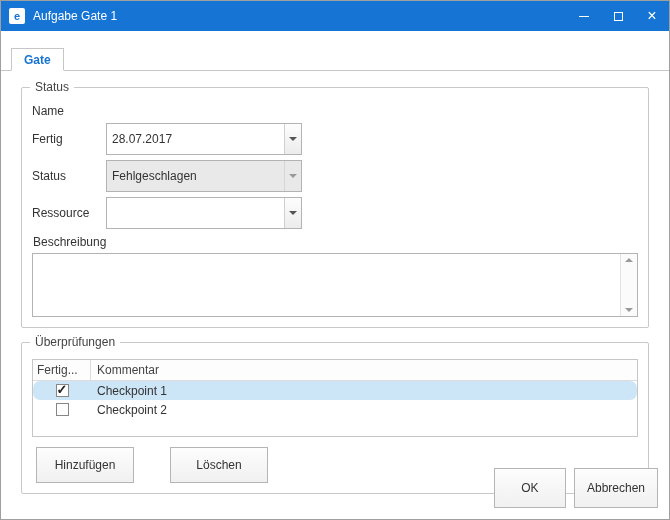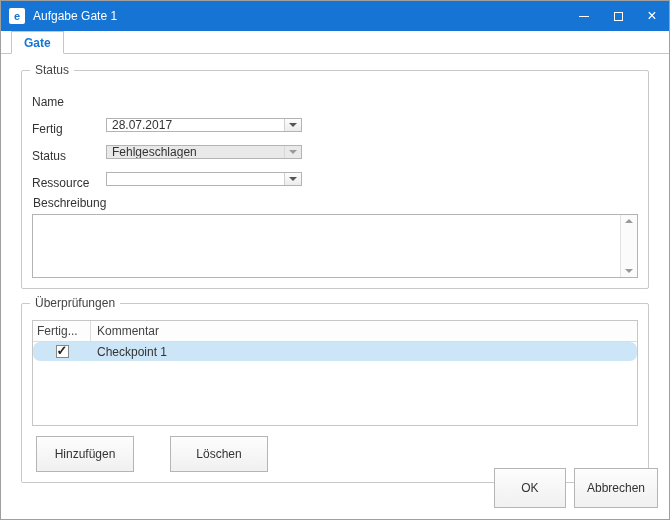--- a/index.html
+++ b/index.html
@@ -38,21 +38,21 @@
     width: 34px; height: 100%;
     display: flex; align-items: center; justify-content: center;
     color: #fff; cursor: default;
   }
   .glyph-min { width: 10px; height: 1px; background: #fff; display: block; }
   .glyph-max { width: 9px; height: 9px; border: 1px solid #fff; display: block; }
   .glyph-close { font-size: 16px; line-height: 1; }
 
   
   .tabstrip {
-    margin-top: 0;
+    margin-top: 17px;
     padding-left: 10px;
     border-bottom: 1px solid #c6c6c6;
     display: flex;
   }
   .tab {
     padding: 4px 12px 3px;
     border: 1px solid #c6c6c6;
     border-bottom: 1px solid #fff;
     margin-bottom: -1px;
     background: #fff;
@@ -71,29 +71,29 @@
   }
   .groupbox-label {
     position: absolute; top: -8px; left: 8px;
     background: #fff; padding: 0 5px; color: #444;
   }
   .details-group { margin-top: 16px; }
   .checks-group  { margin-top: 14px; }
 
   
   .field-row { display: flex; align-items: center; margin-bottom: 5px; }
-  .field-label { width: 74px; margin-top: 8px; }
+  .field-label { width: 74px; }
   .text-input {
     flex: 1; height: 21px;
     border: 1px solid #b3b3b3;
     padding: 0 5px;
     font: inherit; color: #333; background: #fff;
   }
   .combo {
-    width: 196px; height: 14px;
+    width: 196px; height: 32px;
     border: 1px solid #b3b3b3;
     background: #fff;
     display: flex; align-items: stretch;
   }
   .combo-value { flex: 1; display: flex; align-items: center; padding-left: 5px; overflow: hidden; white-space: nowrap; }
   .combo-btn {
     width: 17px;
     display: flex; align-items: center; justify-content: center;
     border-left: 1px solid #cfcfcf;
     background: linear-gradient(#fdfdfd, #ececec);
@@ -139,21 +139,21 @@
   .scroll-arrow-down {
     width: 0; height: 0;
     border-left: 4px solid transparent; border-right: 4px solid transparent;
     border-top: 4px solid #999;
   }
 
   
   .grid {
     border: 1px solid #c6c6c6;
     background: #fff;
-    height: 106px;
+    height: 78px;
     overflow: hidden;
   }
   .grid-header {
     display: flex; height: 21px;
     border-bottom: 1px solid #dcdcdc;
     align-items: stretch; color: #444;
     background: #fdfdfd;
   }
   .grid-col-done {
     width: 58px;
@@ -273,20 +273,26 @@
         <div class="grid-col-comment">Kommentar</div>
       </div>
 
       <div class="grid-row selected">
         <div class="cell-check">
           <span class="checkbox checked"></span>
         </div>
         <div class="cell-comment">Checkpoint 1</div>
       </div>
 
+      <div class="grid-row">
+        <div class="cell-check">
+          <span class="checkbox"></span>
+        </div>
+        <div class="cell-comment">Checkpoint 2</div>
+      </div>
     </div>
 
     <div class="grid-buttons">
       <button class="btn">Hinzufügen</button>
       <button class="btn">Löschen</button>
     </div>
   </div>
 
   <div class="footer">
     <button class="btn">OK</button>

